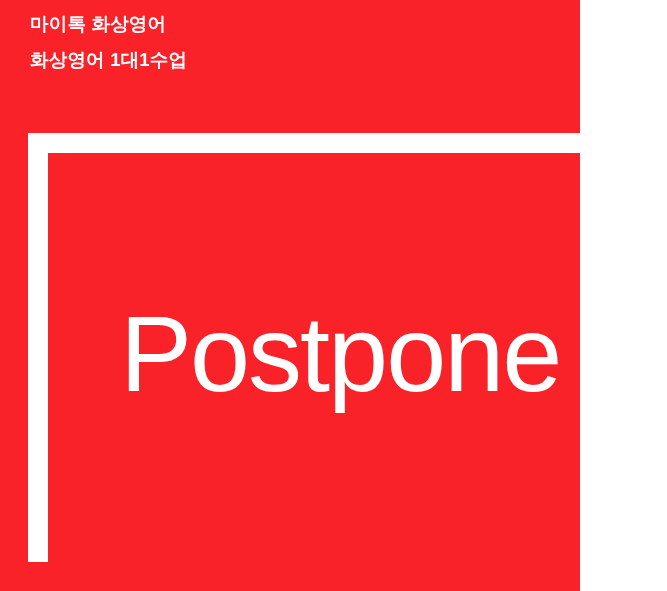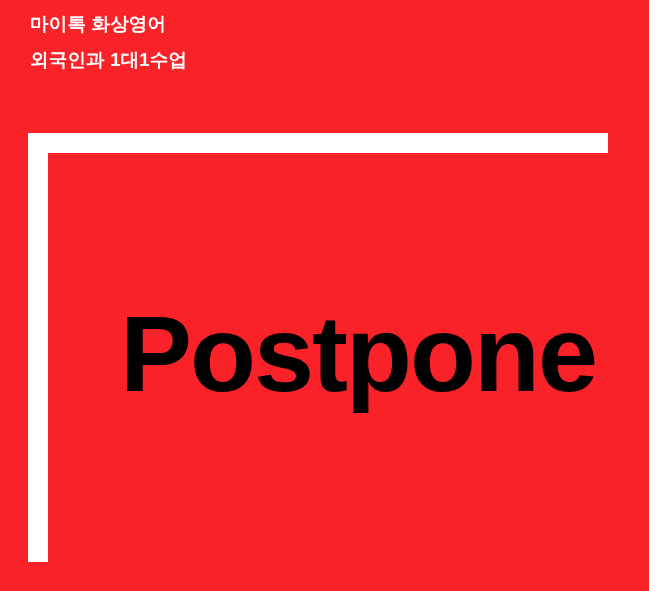--- a/index.html
+++ b/index.html
@@ -3,21 +3,21 @@
 <meta charset="utf-8">
 <style>
   html, body {
     margin: 0;
     padding: 0;
     background: #ffffff;
   }
 
   #banner {
     position: relative;
-    width: 649px;
+    width: 580px;
     height: 591px;
     overflow: hidden;
     background: #f92229;
     font-family: "Liberation Sans", "DejaVu Sans", sans-serif;
   }
 
   
   .promo-copy {
     position: absolute;
     left: 30px;
@@ -51,36 +51,36 @@
     width: 20px;
     height: 429px;
     background: #ffffff;
   }
 
   
   .hero-word {
     position: absolute;
     left: 120px;
     top: 300px;
-    color: #000000;
+    color: #ffffff;
     font-size: 108px;
-    font-weight: 700;
+    font-weight: 400;
     line-height: 1;
     letter-spacing: -2px;
     white-space: nowrap;
   }
 </style>
 </head>
 <body>
 
 <div id="banner">
 
   <div class="promo-copy">
     <div class="promo-line">마이톡 화상영어</div>
-    <div class="promo-line">외국인과 1대1수업</div>
+    <div class="promo-line">화상영어 1대1수업</div>
   </div>
 
   <div class="frame-top-bar"></div>
   <div class="frame-left-bar"></div>
 
   <div class="hero-word">Postpone</div>
 
 </div>
 
 </body></html>

